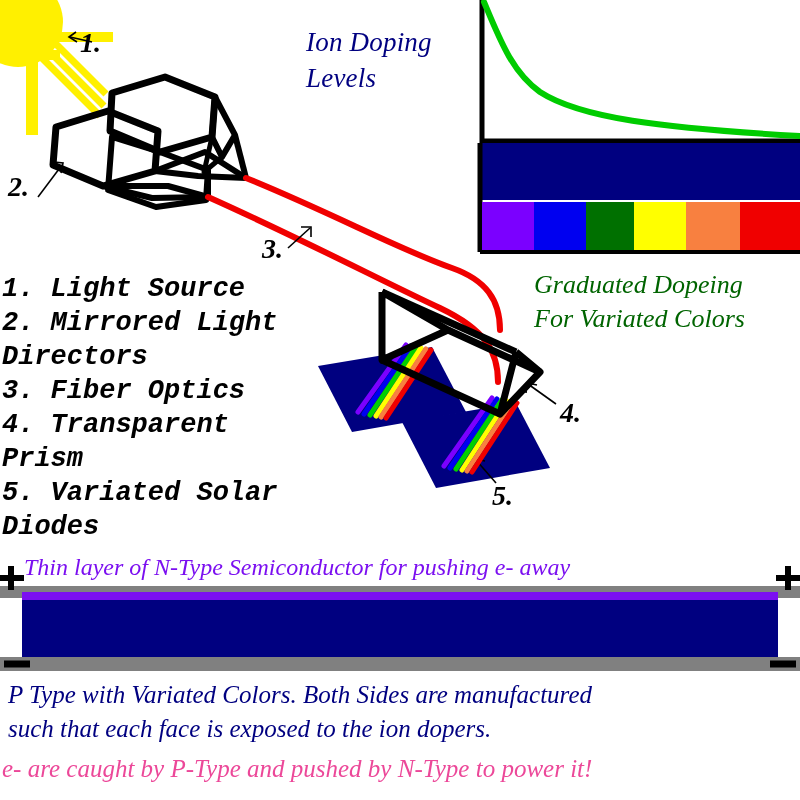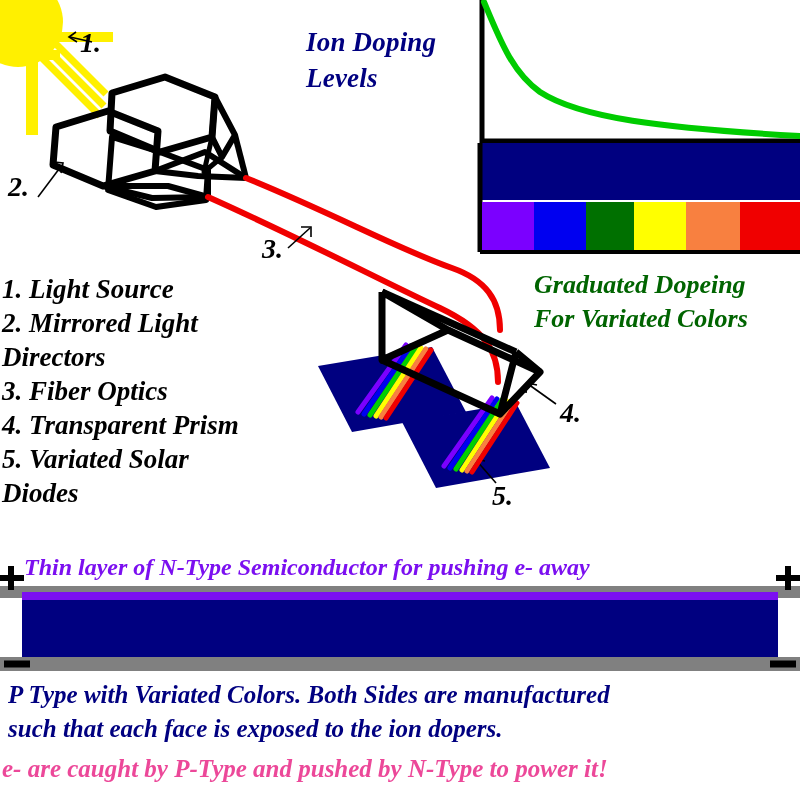--- a/index.html
+++ b/index.html
@@ -5,38 +5,38 @@
   html,body{margin:0;padding:0;background:#ffffff;}
   #page{
     position:relative;
     width:800px;height:800px;
     background:#ffffff;
     overflow:hidden;
     font-family:"Liberation Serif", serif;
   }
   #art{position:absolute;left:0;top:0;width:800px;height:800px;}
 
-  .txt{position:absolute;white-space:pre;font-style:italic;font-weight:bold;}
+  .txt{position:absolute;white-space:pre;font-style:italic;font-weight:normal;}
 
   
   #ion-title{
     left:306px;top:24px;width:190px;
     color:#000080;font-size:27px;line-height:36px;
     letter-spacing:.2px;
   }
   #grad-title{
     left:534px;top:268px;width:275px;
     color:#006400;font-size:26px;line-height:34px;
   }
 
   
   #legend{
     position:absolute;left:2px;top:272px;width:300px;
     color:#000000;font-size:27px;line-height:34px;
-    font-style:italic;font-weight:bold;white-space:pre-line;
+    font-style:italic;font-weight:bold;white-space:pre-line;font-family:Liberation Mono, monospace;
   }
 
   
   .callout{
     color:#000000;font-size:28px;font-style:italic;font-weight:bold;
   }
   #c1{left:80px;top:27px;}
   #c2{left:8px;top:171px;}
   #c3{left:262px;top:233px;}
   #c4{left:560px;top:397px;}

